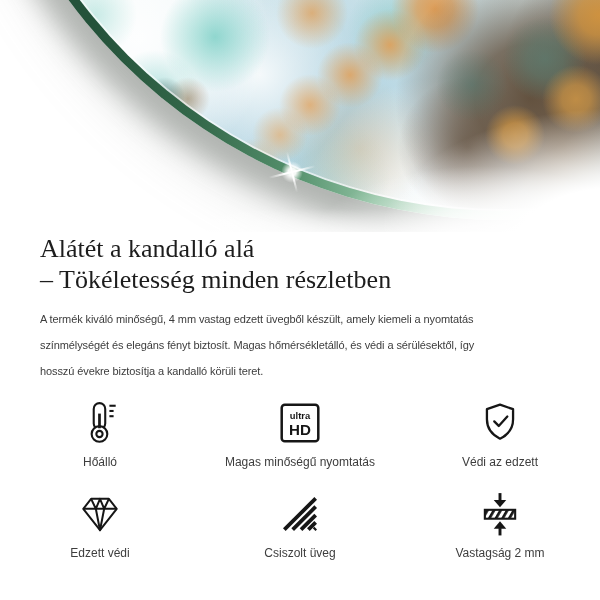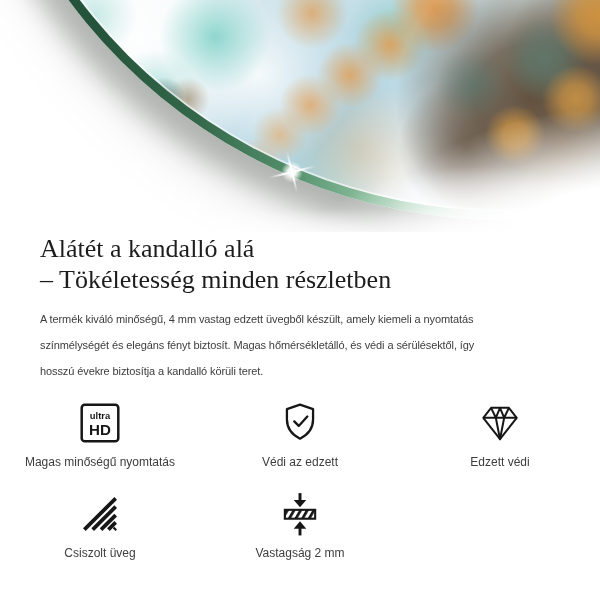--- a/index.html
+++ b/index.html
@@ -112,20 +112,34 @@
   </h1>
 
   <p class="desc">
     <span class="d-line">A termék kiváló minőségű, 4 mm vastag edzett üvegből készült, amely kiemeli a nyomtatás</span>
     <span class="d-line">színmélységét és elegáns fényt biztosít. Magas hőmérsékletálló, és védi a sérülésektől, így</span>
     <span class="d-line">hosszú évekre biztosítja a kandalló körüli teret.</span>
   </p>
 
   <div class="features">
 
+    <div class="feature">
+      <span class="ficon">
+        <svg viewBox="0 0 44 44" fill="none" stroke="#161616" stroke-width="2">
+          <rect x="16" y="3" width="11" height="25" rx="5.5"></rect>
+          <circle cx="21.5" cy="32.5" r="7.5" fill="#ffffff"></circle>
+          <line x1="21.5" y1="13" x2="21.5" y2="27" stroke-width="2.6"></line>
+          <circle cx="21.5" cy="32.5" r="3"></circle>
+          <line x1="31" y1="5.5" x2="37" y2="5.5"></line>
+          <line x1="31" y1="10.5" x2="35" y2="10.5"></line>
+          <line x1="31" y1="15.5" x2="35" y2="15.5"></line>
+        </svg>
+      </span>
+      <span class="flabel">Hőálló</span>
+    </div>
 
     <div class="feature">
       <span class="ficon">
         <svg viewBox="0 0 44 44">
           <rect x="4.5" y="4.5" width="35" height="35" rx="3" fill="none" stroke="#161616" stroke-width="2.4"></rect>
           <text x="22" y="18.5" text-anchor="middle" font-size="9" font-weight="700" fill="#161616">ultra</text>
           <text x="22" y="33" text-anchor="middle" font-size="14.5" font-weight="800" fill="#161616">HD</text>
         </svg>
       </span>
       <span class="flabel">Magas minőségű nyomtatás</span>

